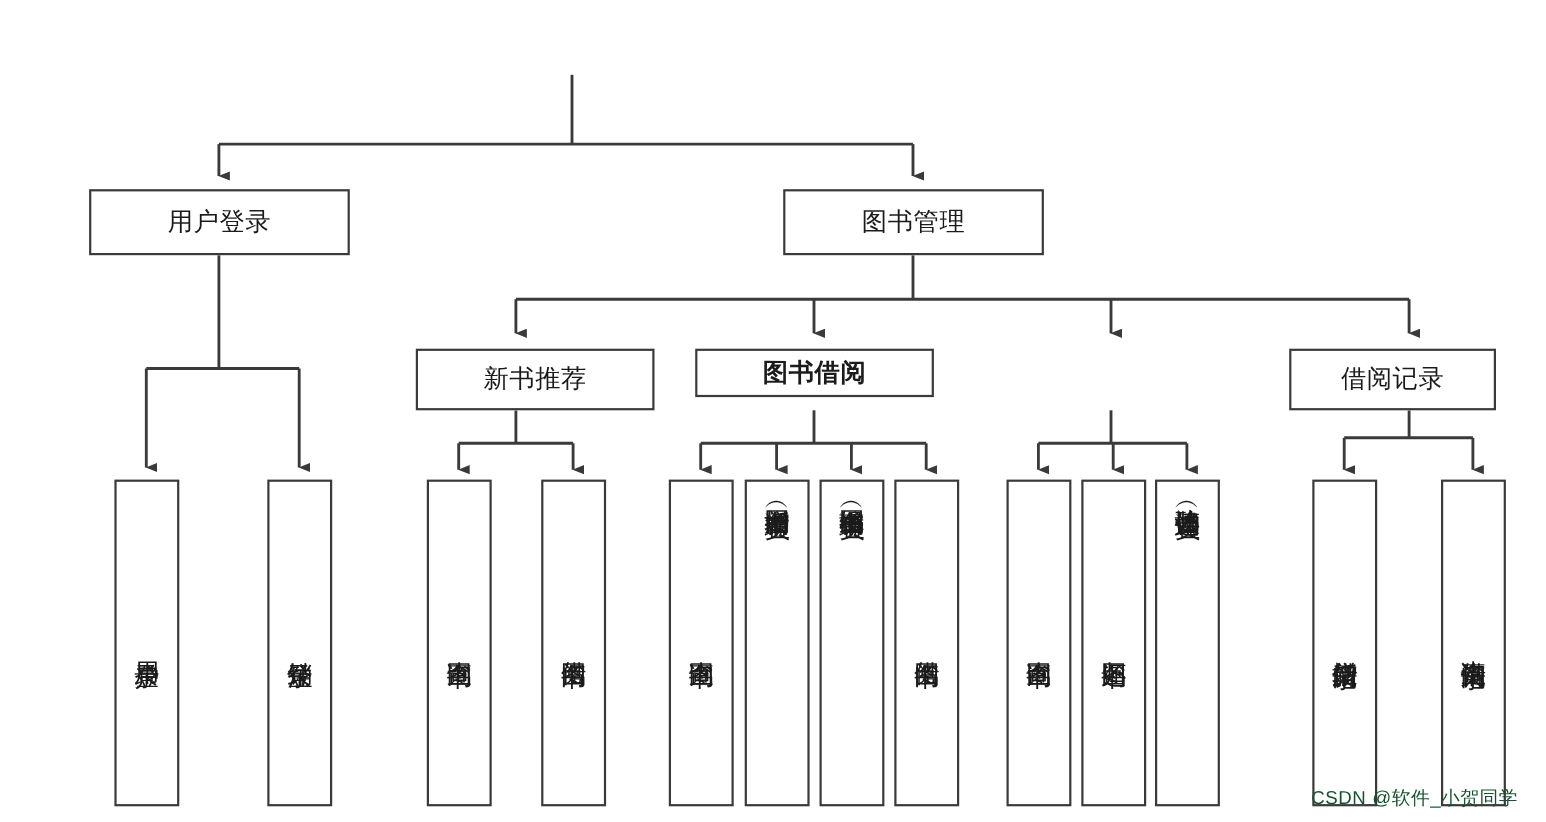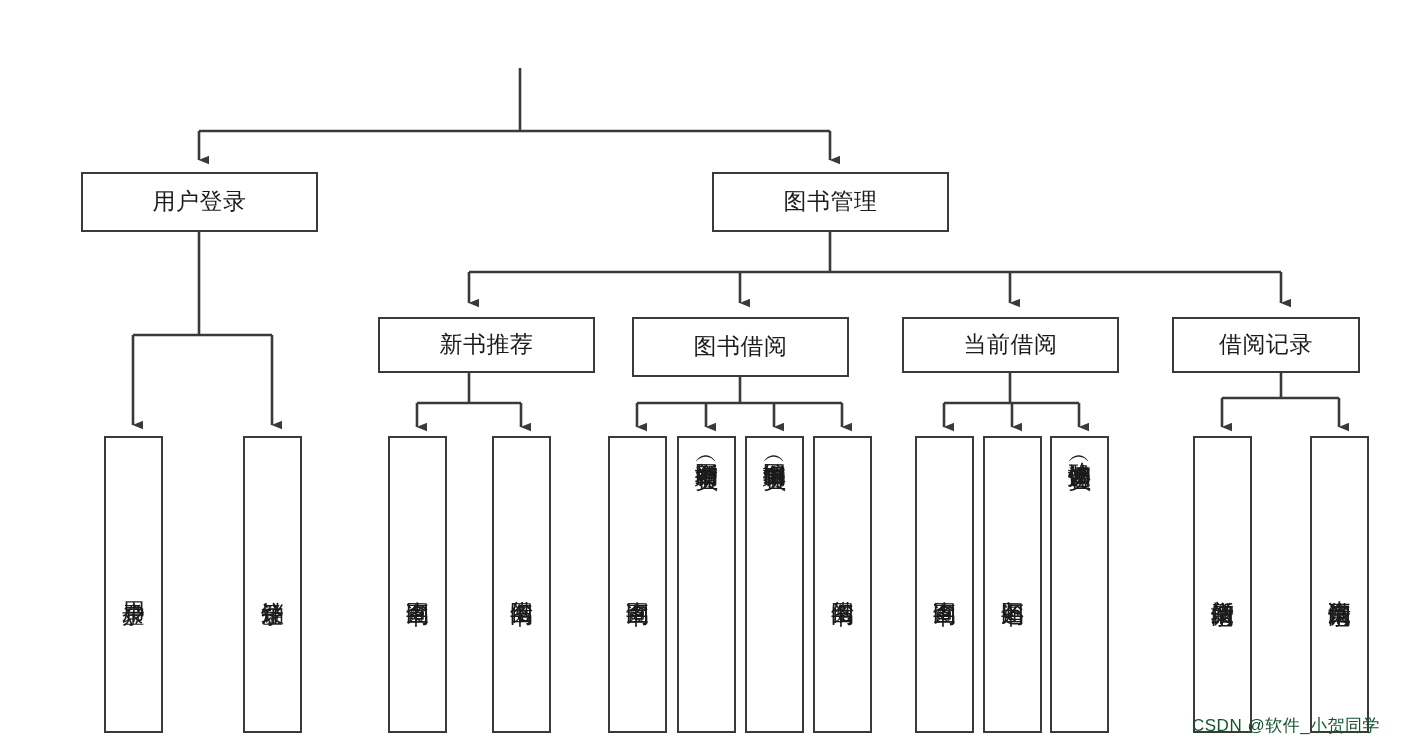--- a/index.html
+++ b/index.html
@@ -135,27 +135,24 @@
   </div>
 
   <div class="node-box horizontal" style="left:712px; top:172px; width:237px; height:60px;text-align:right;">
     <span class="node-label-h">图书管理</span>
   </div>
 
   <div class="node-box horizontal" style="left:361px; top:317px; width:217px; height:56px;margin-left:17px;">
     <span class="node-label-h">新书推荐</span>
   </div>
 
-  <div class="node-box horizontal" style="left:632px; top:317px; width:217px; height:60px;">
+  <div class="node-box horizontal" style="left:632px; top:317px; width:217px; height:44px;font-weight:bold;">
     <span class="node-label-h">图书借阅</span>
   </div>
 
-  <div class="node-box horizontal" style="left:902px; top:317px; width:217px; height:56px;">
-    <span class="node-label-h">当前借阅</span>
-  </div>
 
   <div class="node-box horizontal" style="left:1172px; top:317px; width:188px; height:56px;">
     <span class="node-label-h">借阅记录</span>
   </div>
 
   <div class="node-box vertical center-v" style="left:104px; top:436px; width:59px; height:297px;">
     <span class="node-label-v">用户登录</span>
   </div>
 
   <div class="node-box vertical center-v" style="left:243px; top:436px; width:59px; height:297px;">

